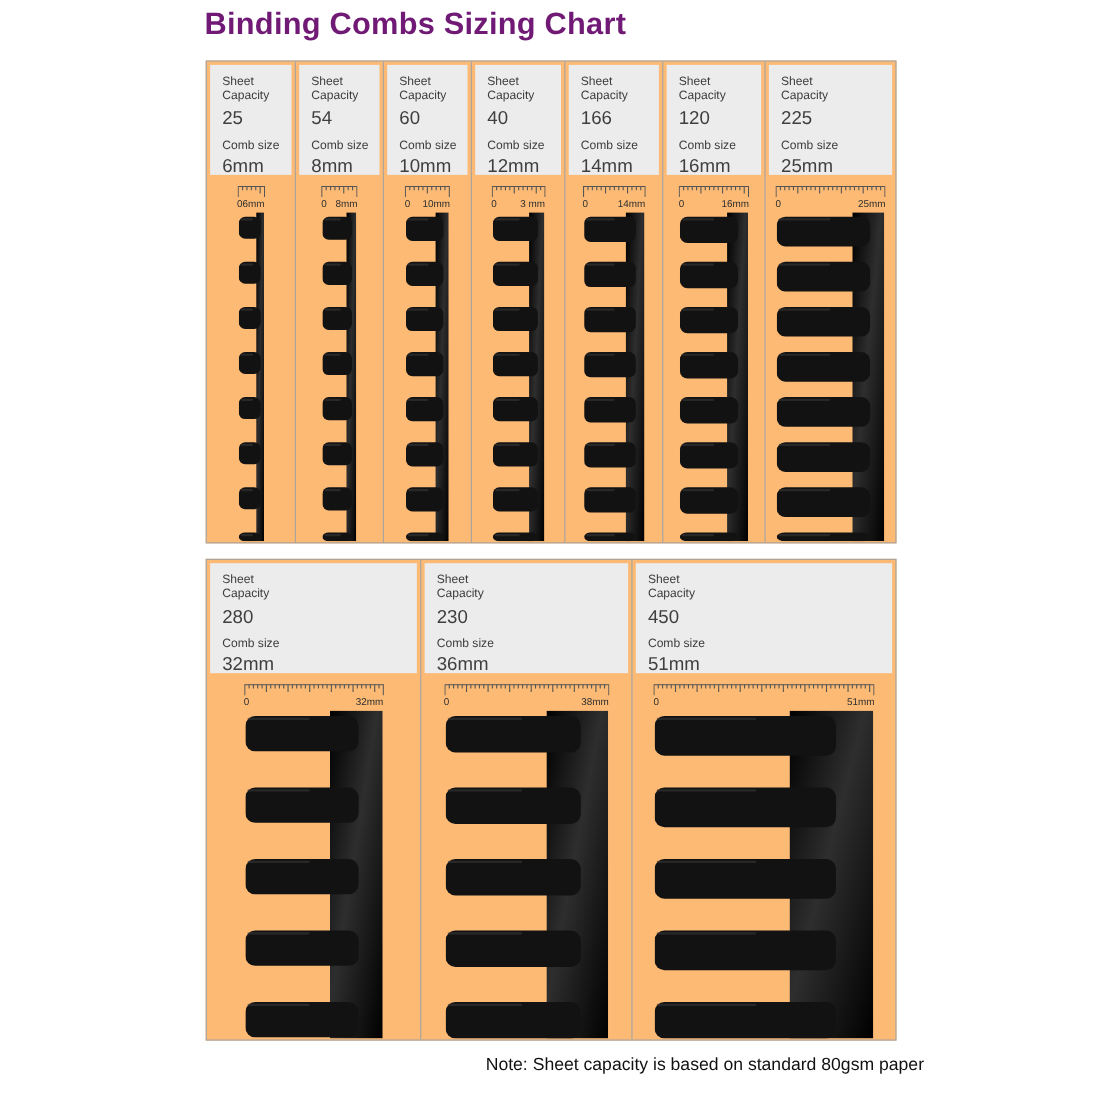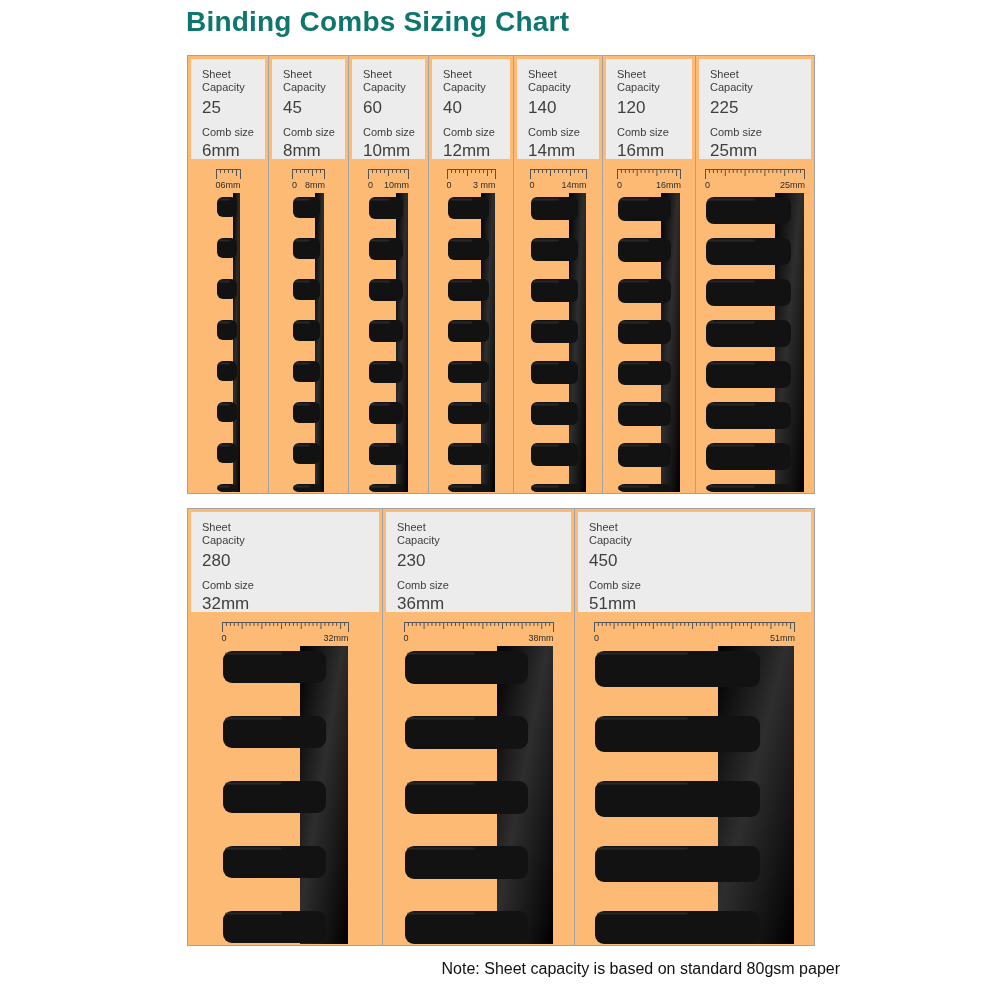--- a/index.html
+++ b/index.html
@@ -94,21 +94,21 @@
     right: 160px;
     top: 960px;
     font-size: 16px;
     color: #111111;
   }
   svg { display: block; }
 </style>
 </head>
 <body>
 
-<div id="page-title" style="color: #0f766e;">Binding Combs Sizing Chart</div>
+<div id="page-title" style="color: #701a75;">Binding Combs Sizing Chart</div>
 
 <div class="panel top" id="row0">
     <div class="col" style="width: 80px;">
       <div class="hdr">
         <div class="lbl">
           <div>Sheet</div>
           <div>Capacity</div>
         </div>
         <div class="cap">25</div>
         <div class="lbl">Comb size</div>
@@ -158,21 +158,21 @@
           <rect x="2" y="292.5" width="11" height="2" rx="1" fill="#3a3a3a" opacity="0.55"></rect>
         </svg>
       </div>
     </div>
     <div class="col" style="width: 80px;">
       <div class="hdr">
         <div class="lbl">
           <div>Sheet</div>
           <div>Capacity</div>
         </div>
-        <div class="cap">45</div>
+        <div class="cap">54</div>
         <div class="lbl">Comb size</div>
         <div class="size">8mm</div>
       </div>
       <div class="rulerblock">
         <svg width="33" height="12">
           <line x1="0.5" y1="1.5" x2="32.5" y2="1.5" stroke="#555555" stroke-width="1"></line>
           <line x1="0.5" y1="1" x2="0.5" y2="11" stroke="#555555" stroke-width="1"></line>
           <line x1="4.5" y1="1" x2="4.5" y2="5" stroke="#555555" stroke-width="1"></line>
           <line x1="8.5" y1="1" x2="8.5" y2="5" stroke="#555555" stroke-width="1"></line>
           <line x1="12.5" y1="1" x2="12.5" y2="5" stroke="#555555" stroke-width="1"></line>
@@ -335,21 +335,21 @@
           <rect x="2" y="292.5" width="22.55" height="2" rx="1" fill="#3a3a3a" opacity="0.55"></rect>
         </svg>
       </div>
     </div>
     <div class="col" style="width: 89px;">
       <div class="hdr">
         <div class="lbl">
           <div>Sheet</div>
           <div>Capacity</div>
         </div>
-        <div class="cap">140</div>
+        <div class="cap">166</div>
         <div class="lbl">Comb size</div>
         <div class="size">14mm</div>
       </div>
       <div class="rulerblock">
         <svg width="57" height="12">
           <line x1="0.5" y1="1.5" x2="56.5" y2="1.5" stroke="#555555" stroke-width="1"></line>
           <line x1="0.5" y1="1" x2="0.5" y2="11" stroke="#555555" stroke-width="1"></line>
           <line x1="4.5" y1="1" x2="4.5" y2="5" stroke="#555555" stroke-width="1"></line>
           <line x1="8.5" y1="1" x2="8.5" y2="5" stroke="#555555" stroke-width="1"></line>
           <line x1="12.5" y1="1" x2="12.5" y2="5" stroke="#555555" stroke-width="1"></line>

